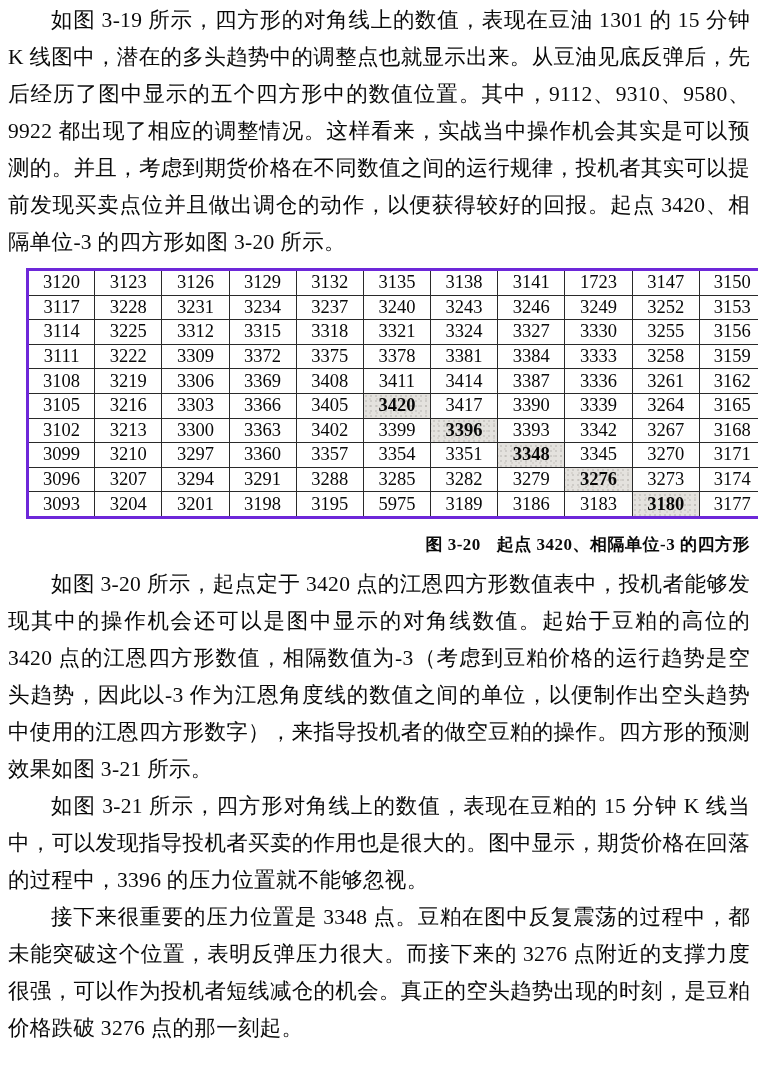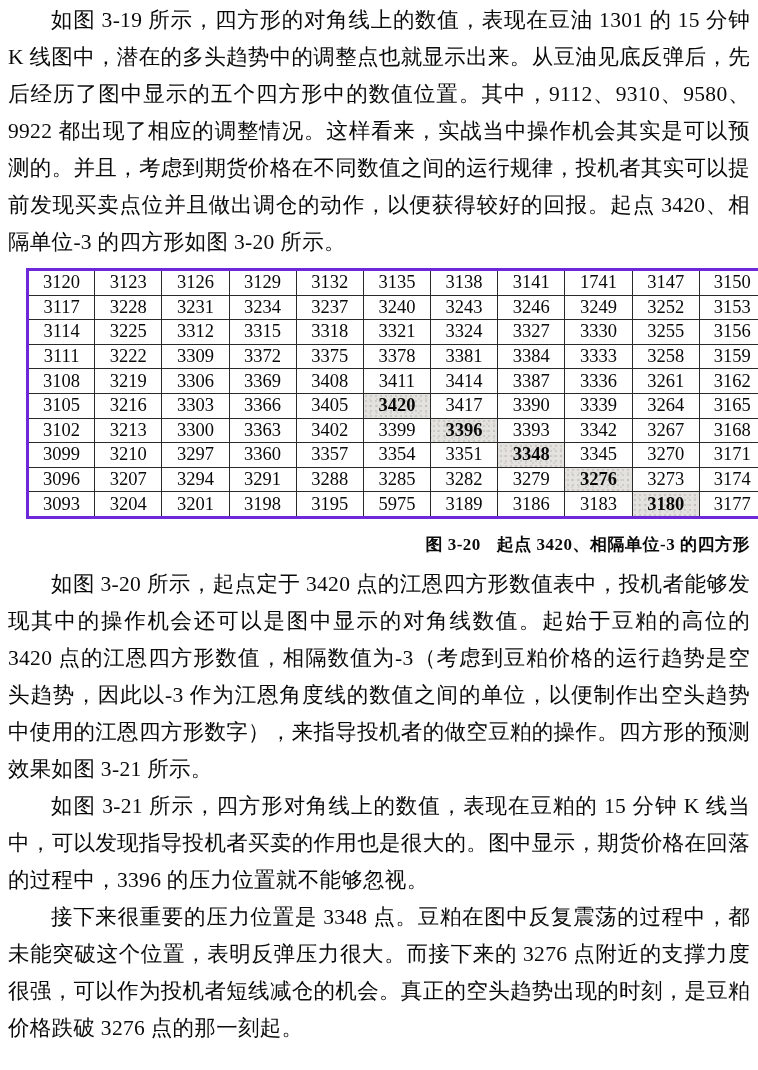--- a/index.html
+++ b/index.html
@@ -77,21 +77,21 @@
     <tbody>
         <tr>
           <td>3120</td>
           <td>3123</td>
           <td>3126</td>
           <td>3129</td>
           <td>3132</td>
           <td>3135</td>
           <td>3138</td>
           <td>3141</td>
-          <td>1741</td>
+          <td>1723</td>
           <td>3147</td>
           <td>3150</td>
         </tr>
         <tr>
           <td>3117</td>
           <td>3228</td>
           <td>3231</td>
           <td>3234</td>
           <td>3237</td>
           <td>3240</td>

